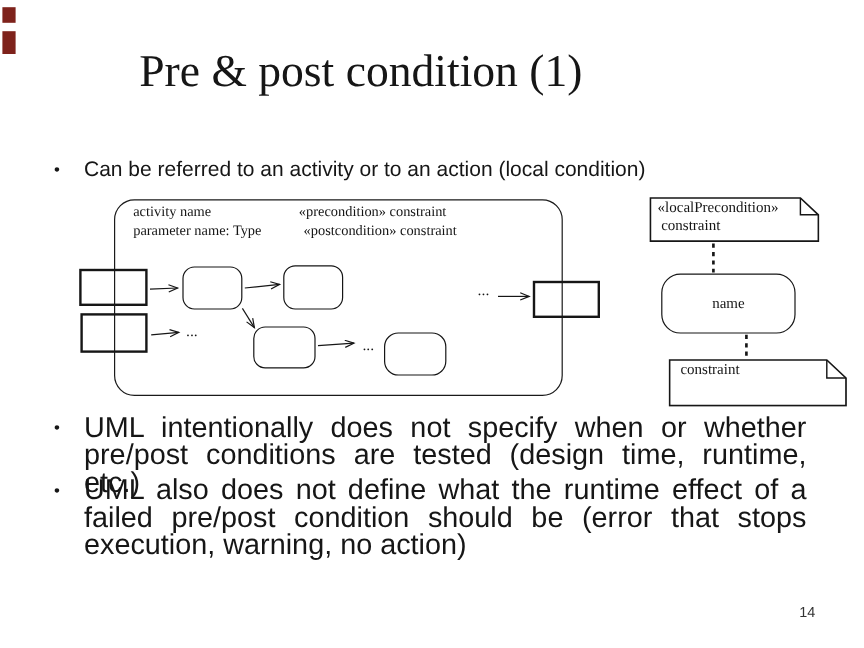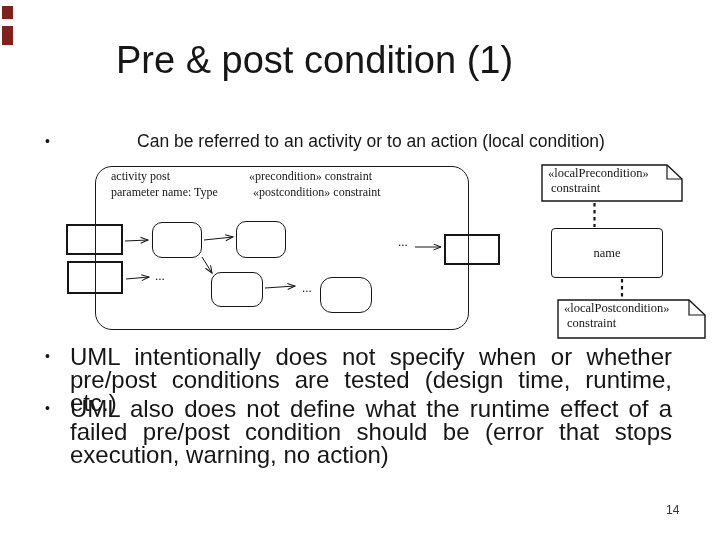--- a/index.html
+++ b/index.html
@@ -4,26 +4,26 @@
 <style>
   html,body{margin:0;padding:0;background:#e8e8e8;}
   .slide{position:relative;width:720px;height:540px;background:#fff;overflow:hidden;
          font-family:"Liberation Sans",sans-serif;color:#1a1a1a;}
   
   .mark{position:absolute;left:2px;background:#7e221b;width:11px;}
   .mark-1{top:6px;height:13px;}
   .mark-2{top:26px;height:19px;}
   
   .title{position:absolute;left:116px;top:40px;font-size:38px;line-height:1.1;
-         color:#161616;white-space:nowrap;}
+         color:#161616;white-space:nowrap;font-family:Liberation Serif, serif;}
   
   .bullet-row{position:absolute;left:40px;display:flex;align-items:flex-start;}
   .bullet-dot{width:30px;flex:0 0 30px;padding-left:5px;box-sizing:border-box;
               font-size:14px;padding-top:3px;color:#161616;}
-  .bullet-text{width:602px;color:#161616;text-align:center;}
+  .bullet-text{width:602px;color:#161616;}
   .b1{top:130px;}
   .b1 .bullet-text{font-size:17.5px;line-height:22px;}
   .b2{top:345px;}
   .b3{top:397px;}
   .b2 .bullet-text,.b3 .bullet-text{font-size:24px;line-height:23px;text-align:justify;}
   
   .dg{position:absolute;box-sizing:border-box;}
   .serif{font-family:"Liberation Serif",serif;color:#151515;}
   .frame{left:95px;top:166px;width:374px;height:164px;border:1.5px solid #1a1a1a;
          border-radius:17px;background:transparent;}
@@ -40,21 +40,21 @@
   .node-c{left:152px;top:222px;width:50px;height:36px;}
   .node-d{left:236px;top:221px;width:50px;height:37px;}
   .node-e{left:211px;top:272px;width:52px;height:35px;}
   .node-f{left:320px;top:277px;width:52px;height:36px;border-radius:12px;}
   .ellipsis{font-family:"Liberation Serif",serif;font-size:13px;color:#151515;line-height:13px;}
   .e1{left:155px;top:269px;}
   .e2{left:302px;top:281px;}
   .e3{left:398px;top:235px;}
   
   .name-node{left:551px;top:228px;width:112px;height:50px;border:1.5px solid #161616;
-             border-radius:4px;display:flex;align-items:center;justify-content:center;
+             border-radius:16px;display:flex;align-items:center;justify-content:center;
              font-size:12.5px;}
   .note{background:transparent;}
   .note-1{left:541px;top:164px;width:142px;height:54px;}
   .note-2{left:557px;top:299px;width:149px;height:40px;}
   .note svg{position:absolute;left:0;top:0;}
   .note-text{position:relative;padding:2px 0 0 7px;font-size:12.5px;line-height:15px;
              white-space:nowrap;}
   .note-line2{padding-left:3px;}
   .connectors{position:absolute;left:0;top:0;pointer-events:none;}
   
@@ -70,21 +70,21 @@
 
   <h1 class="title" style="margin:0;font-weight:normal;">Pre &amp; post condition (1)</h1>
 
   <div class="bullet-row b1">
     <span class="bullet-dot">•</span>
     <span class="bullet-text">Can be referred to an activity or to an action (local condition)</span>
   </div>
 
   <div class="dg frame"></div>
 
-  <div class="dg serif flabel lbl-activity">activity post</div>
+  <div class="dg serif flabel lbl-activity">activity name</div>
   <div class="dg serif flabel lbl-pre">«precondition» constraint</div>
   <div class="dg serif flabel lbl-param">parameter name: Type</div>
   <div class="dg serif flabel lbl-post">«postcondition» constraint</div>
 
   <div class="dg objnode rect-a"></div>
   <div class="dg objnode rect-b"></div>
   <div class="dg objnode rect-g"></div>
 
   <div class="dg action node-c"></div>
   <div class="dg action node-d"></div>
@@ -109,21 +109,20 @@
   <div class="dg serif name-node">
     <span>name</span>
   </div>
 
   <div class="dg note note-2">
     <svg width="149" height="40">
       <path d="M1,1 H132 L148,16 V39 H1 Z" fill="#ffffff" stroke="#161616" stroke-width="1.4"></path>
       <path d="M132,1 V16 H148" fill="none" stroke="#161616" stroke-width="1.2"></path>
     </svg>
     <div class="note-text serif">
-      <div>«localPostcondition»</div>
       <div class="note-line2">constraint</div>
     </div>
   </div>
 
   <svg class="connectors" width="720" height="540" viewBox="0 0 720 540">
     <defs>
       <marker id="ah" markerWidth="10" markerHeight="9" refX="8" refY="3.5" orient="auto" markerUnits="userSpaceOnUse">
         <path d="M0.5,0.5 L8,3.5 L0.5,6.5" fill="none" stroke="#161616" stroke-width="1"></path>
       </marker>
     </defs>

